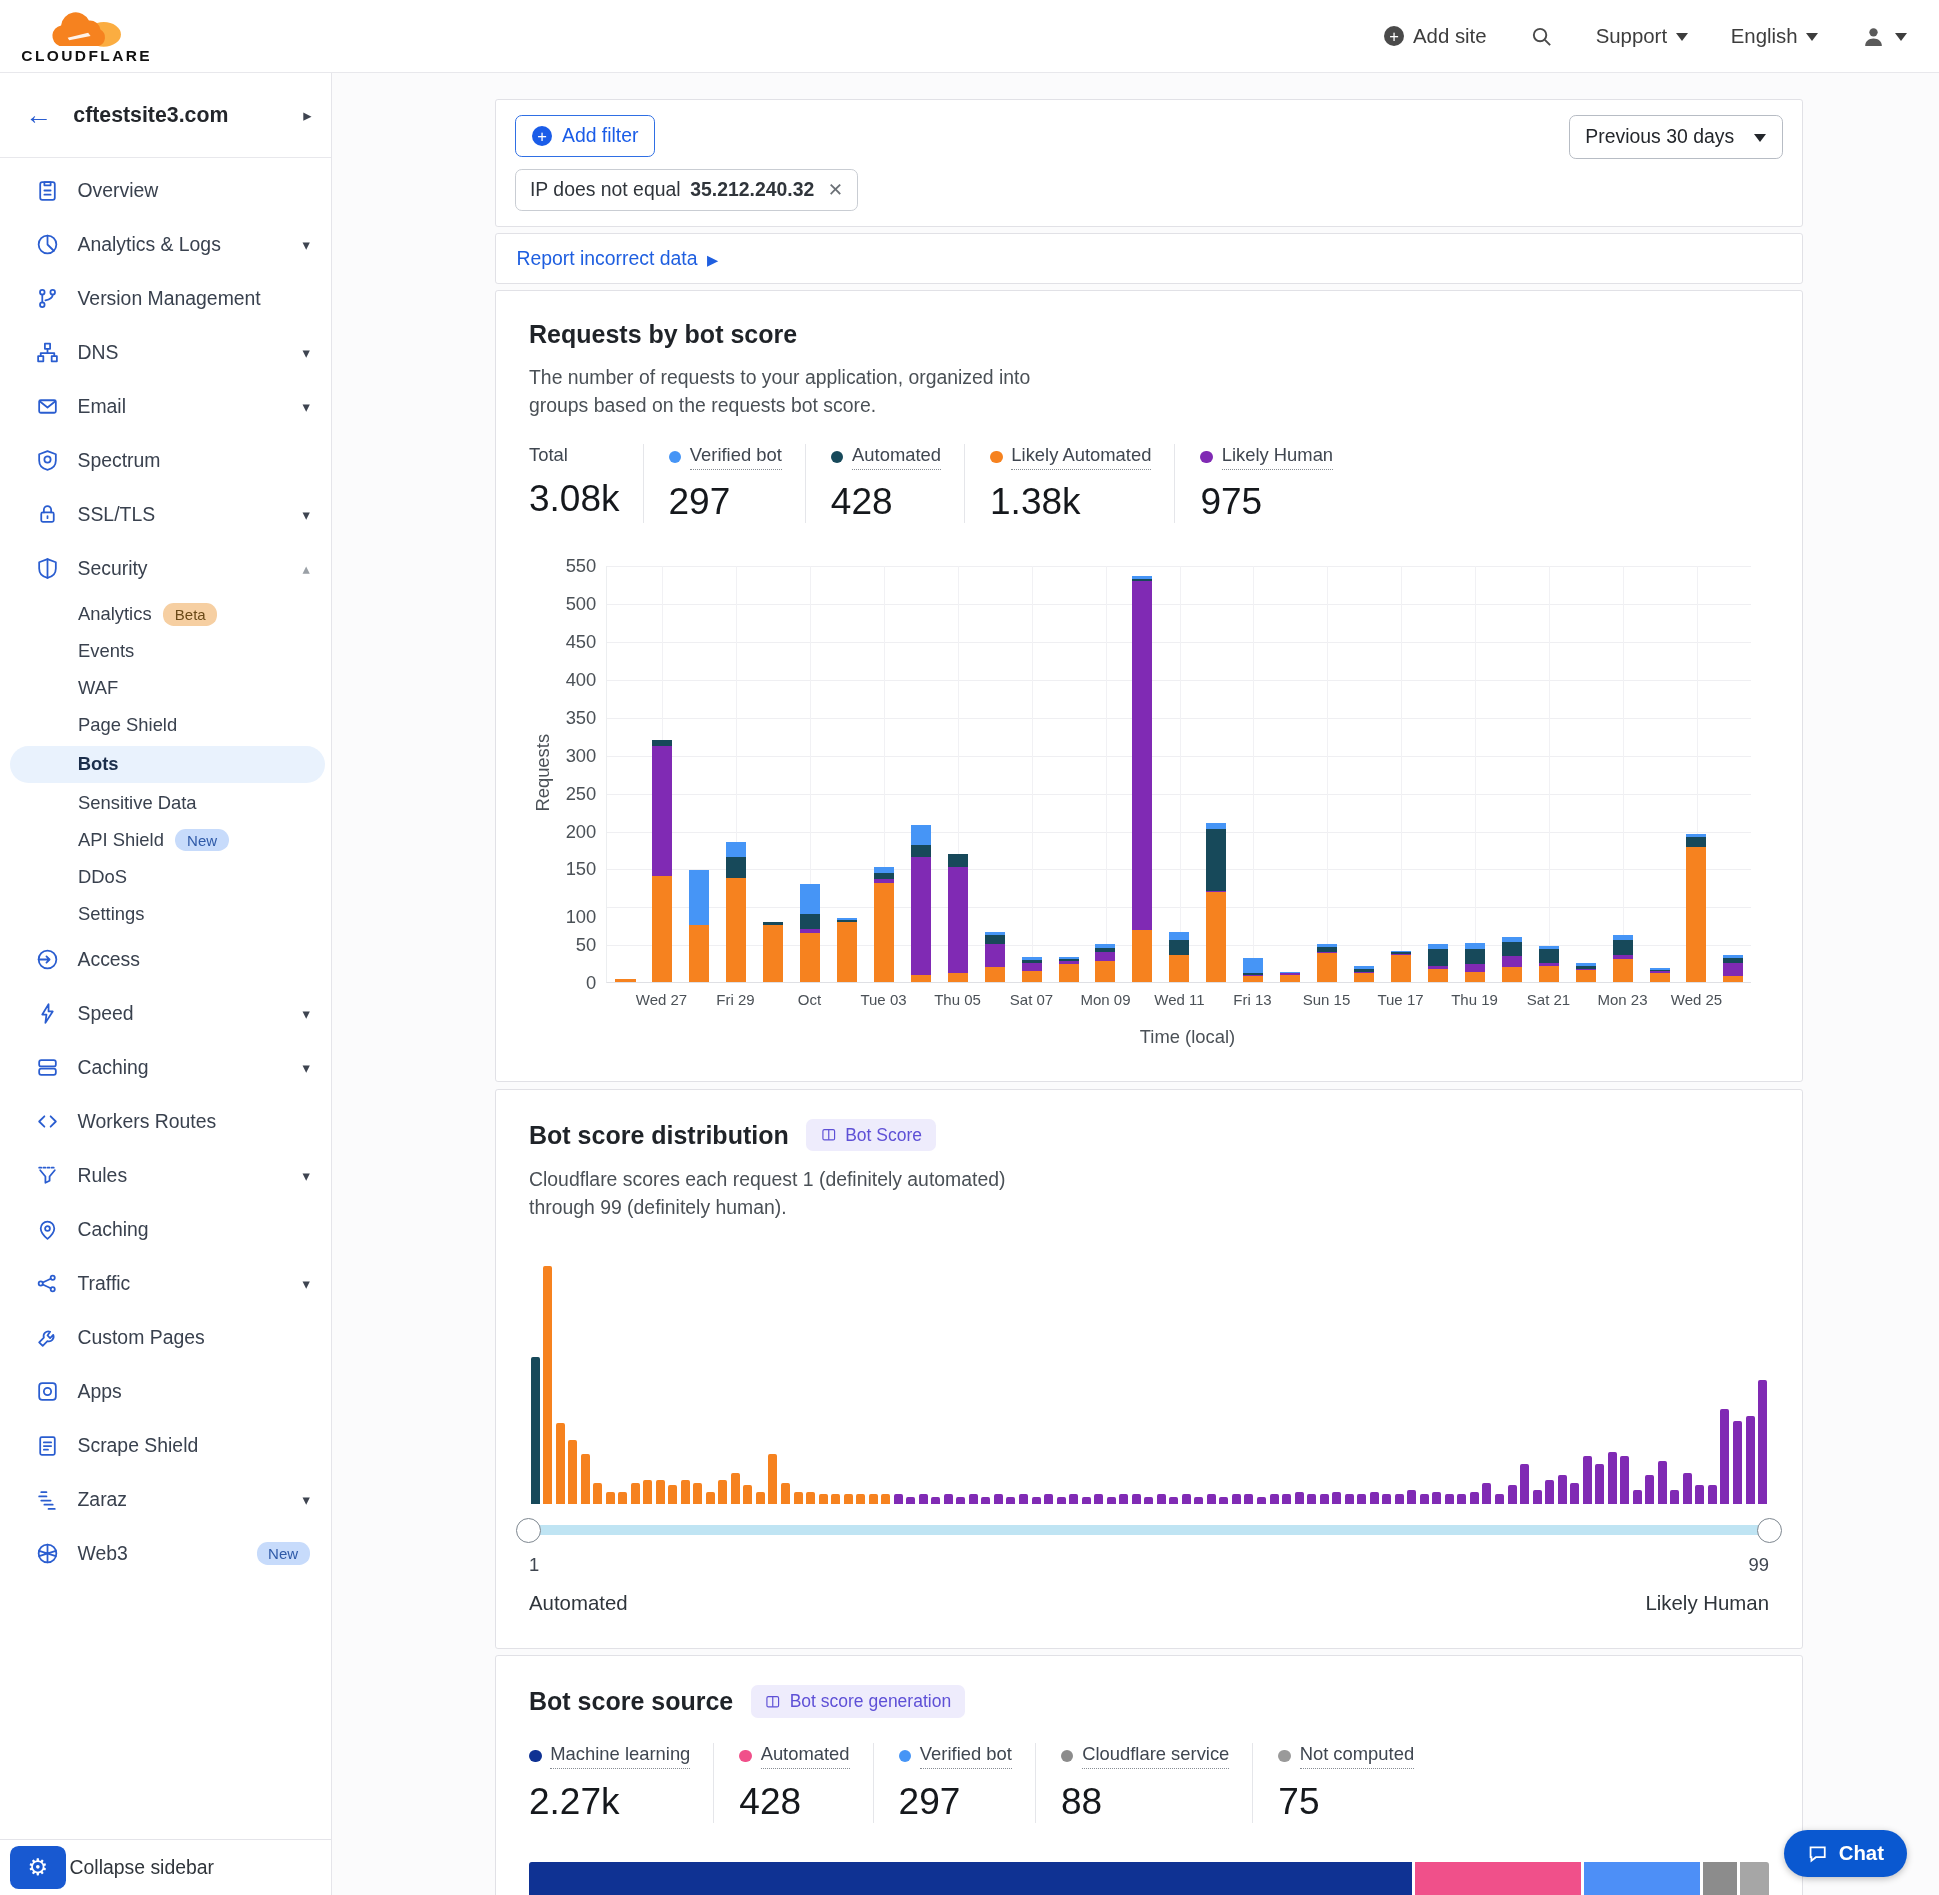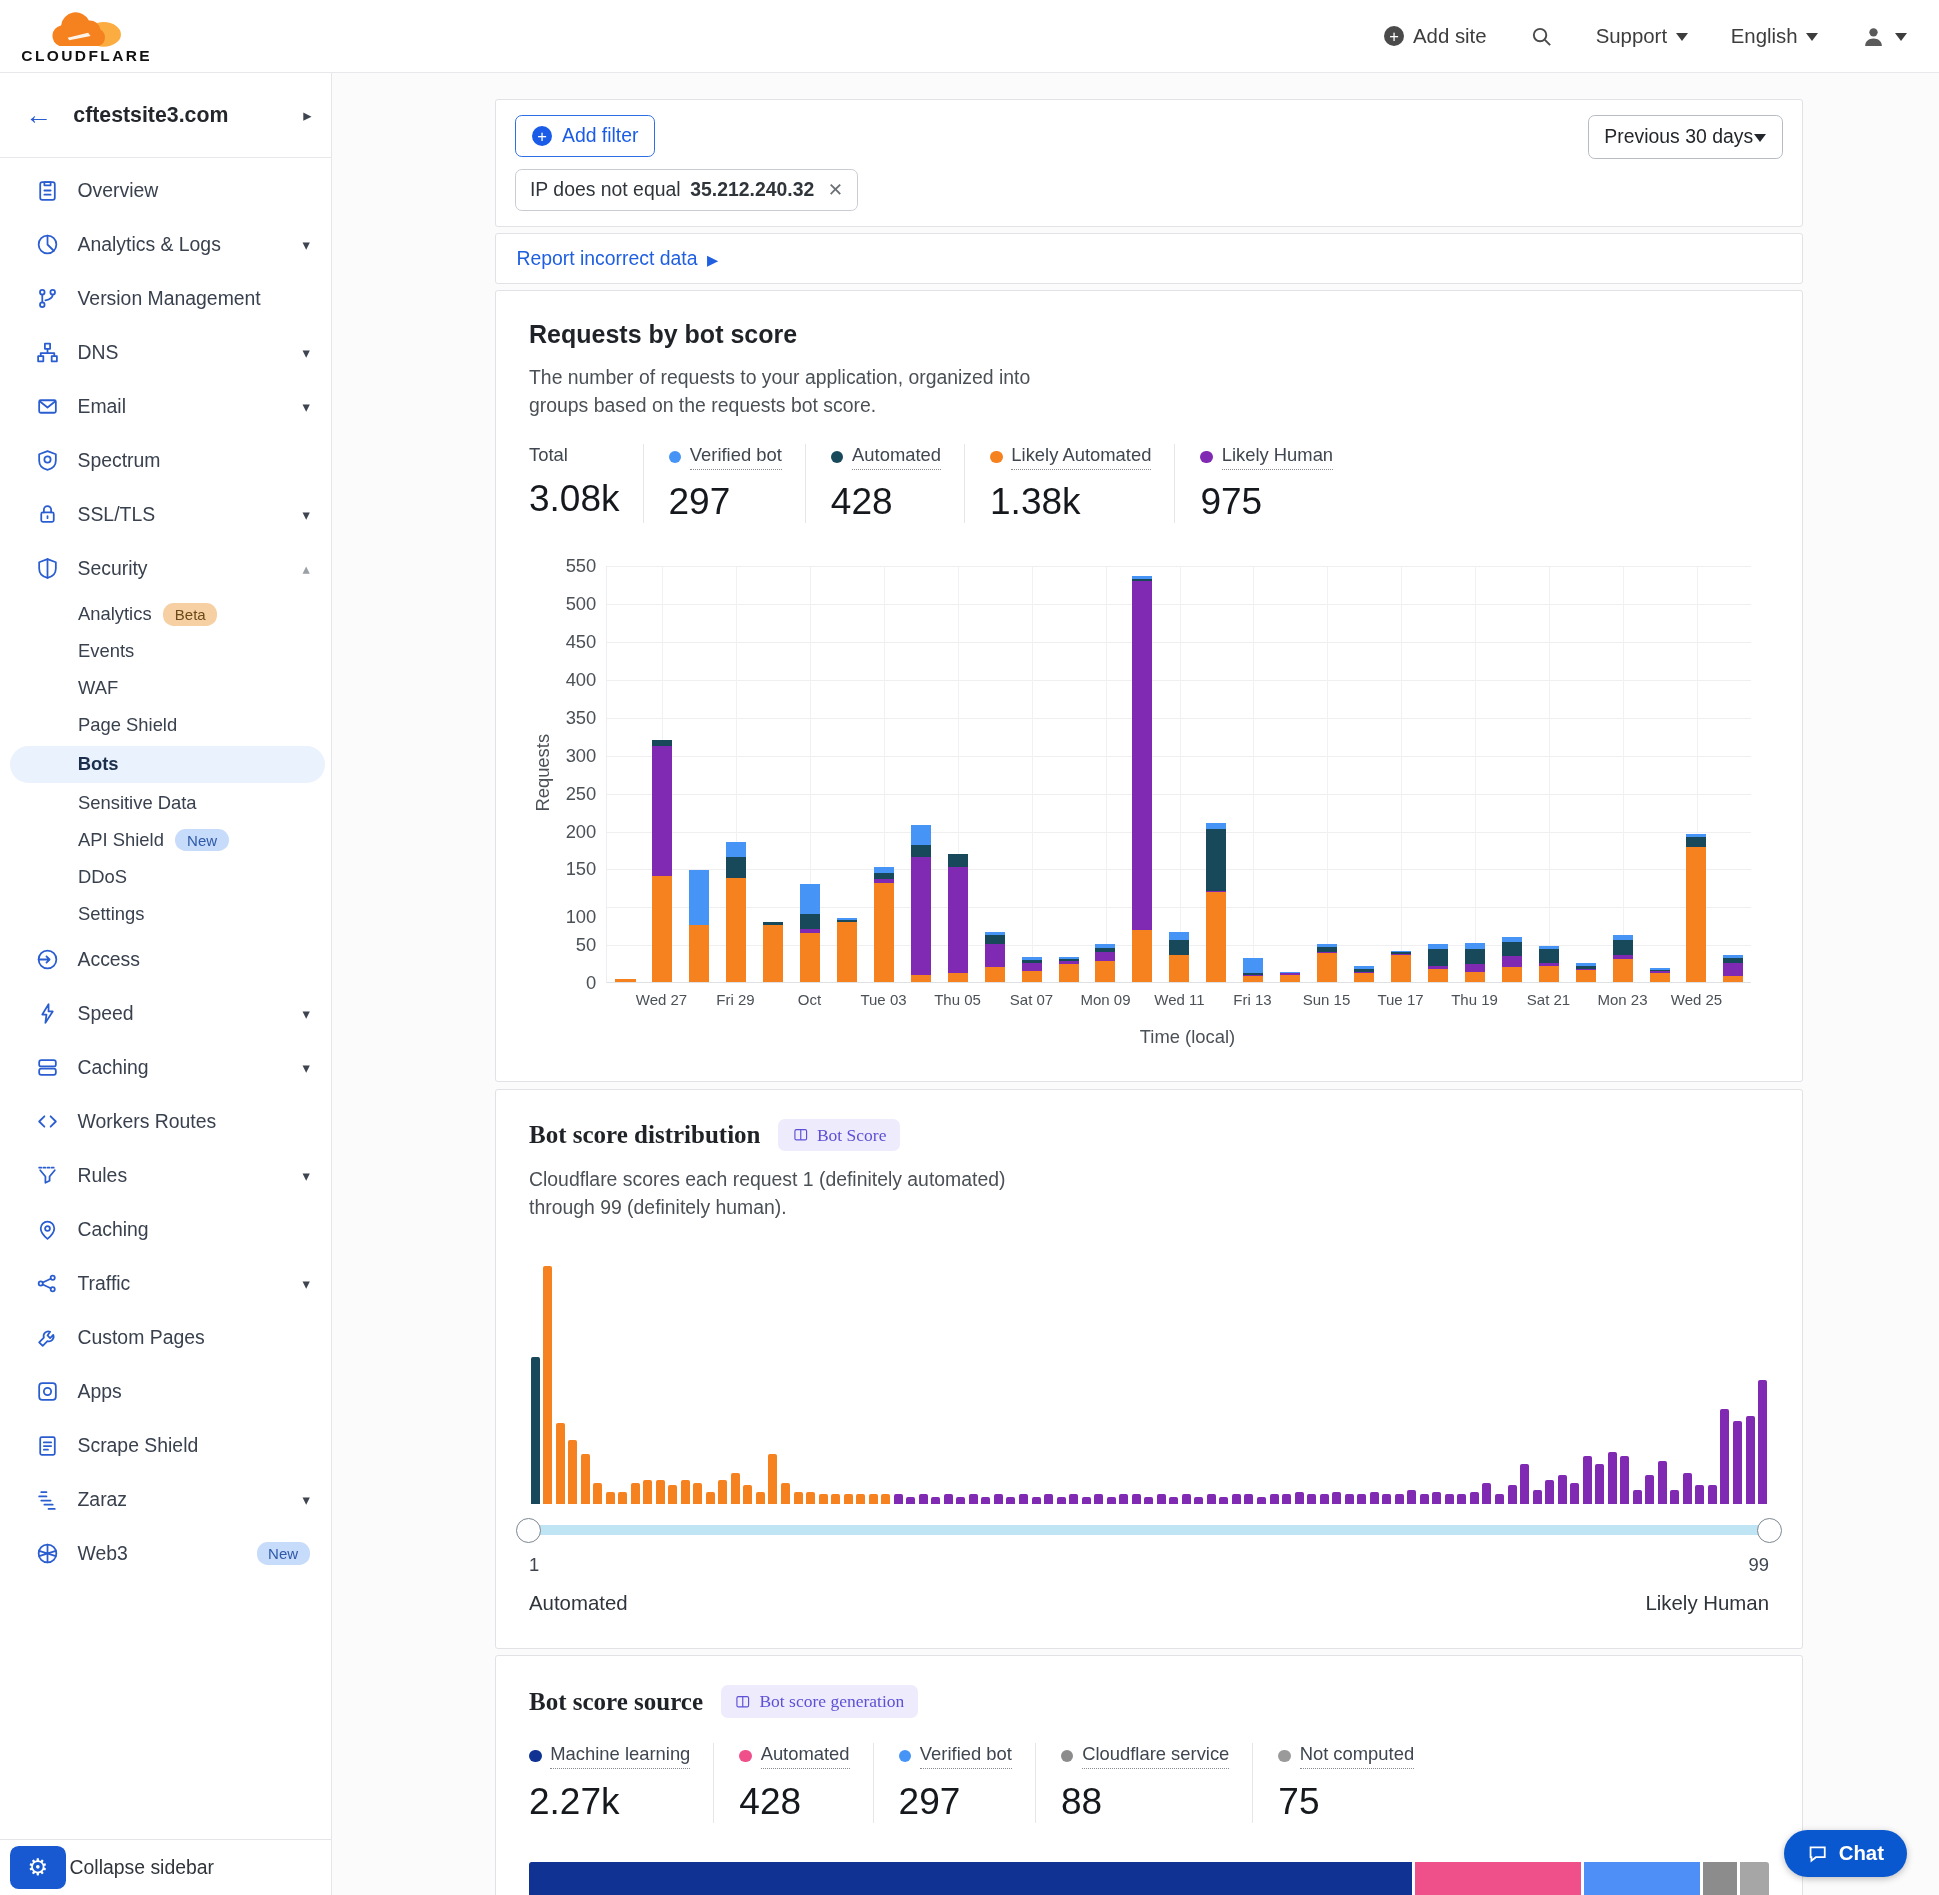--- a/index.html
+++ b/index.html
@@ -51,31 +51,31 @@
   .filter-card { padding:14.6px 19.4px; position:relative; }
   .add-filter { display:inline-flex; align-items:center; gap:9.7px; border:1px solid #2f6fe4; color:#1a5ce8;
     background:#fff; font-size:19.4px; padding:8.7px 15.5px; border-radius:6.8px; cursor:pointer;
     font-family:inherit; }
   .plus-circle { width:20.4px; height:20.4px; border-radius:50%; background:#1a5ce8; color:#fff;
     display:inline-flex; align-items:center; justify-content:center; font-size:16.5px; line-height:1; }
   .chip { display:inline-flex; align-items:center; gap:9.7px; border:1px solid #c9cdd3; border-radius:6.8px;
     padding:8.7px 13.6px; font-size:19.4px; color:#30353b; margin-top:11.6px; background:#fff; }
   .chip b { font-weight:bold; }
   .chip .x { color:#6b7076; font-size:18.4px; cursor:pointer; margin-left:3.9px; }
-  .range-select { position:absolute; top:14.6px; right:19.4px; display:flex; align-items:center; gap:1px;
+  .range-select { position:absolute; top:14.6px; right:19.4px; display:flex; align-items:center; gap:20px;
     border:1px solid #b7bcc4; background:#fff; border-radius:6.8px; padding:9.7px 15.5px; font-size:19.4px;
     color:#23262b; cursor:pointer; font-family:inherit; }
   .range-select .caret { border-top-color:#23262b; }
   .report-card { padding:12.6px 20.4px; }
   .report-link { color:#1f5fe0; font-size:19.4px; cursor:pointer; }
   .report-link .tri { font-size:14.6px; }
 
   .section-card { padding:29px 33px 33px 33px; }
   h2 { font-size:25px; font-weight:bold; color:#1f2328; }
-  .title-row { display:flex; align-items:center; gap:17.5px;font-family:Liberation Serif, serif; }
+  .title-row { display:flex; align-items:center; gap:17.5px; }
   .pbadge { display:inline-flex; align-items:center; gap:7.8px; background:#eeecfc; color:#5e50d6;
     font-size:17.5px; padding:5.8px 13.6px; border-radius:6.8px; cursor:pointer; }
   .pbadge svg { width:17.5px; height:17.5px; stroke:#5e50d6; fill:none; stroke-width:1.6; }
   .desc { font-size:19.4px; color:#4a5056; line-height:28px; margin-top:13.6px; max-width:514px; }
 
   .stats { display:flex; margin-top:25px; }
   .stat { padding-right:23px; }
   .stat + .stat { border-left:1px solid #e5e6ea; padding-left:25px; }
   .stat-label { display:flex; align-items:center; font-size:18.4px; color:#3f4650; }
   .stat-dot { width:12.6px; height:12.6px; border-radius:50%; margin-right:8.7px; flex:none; }

